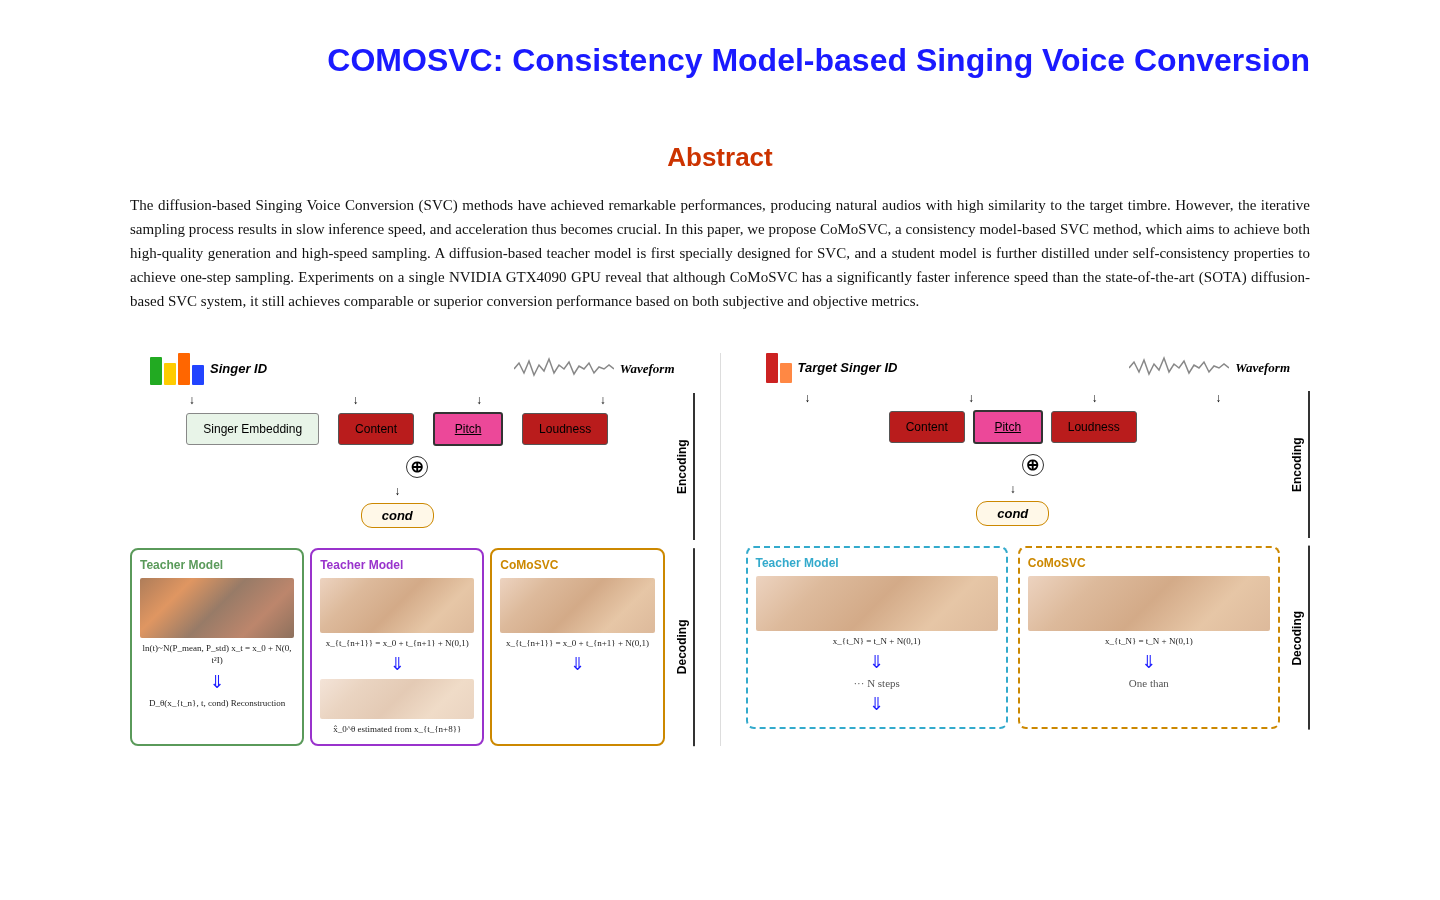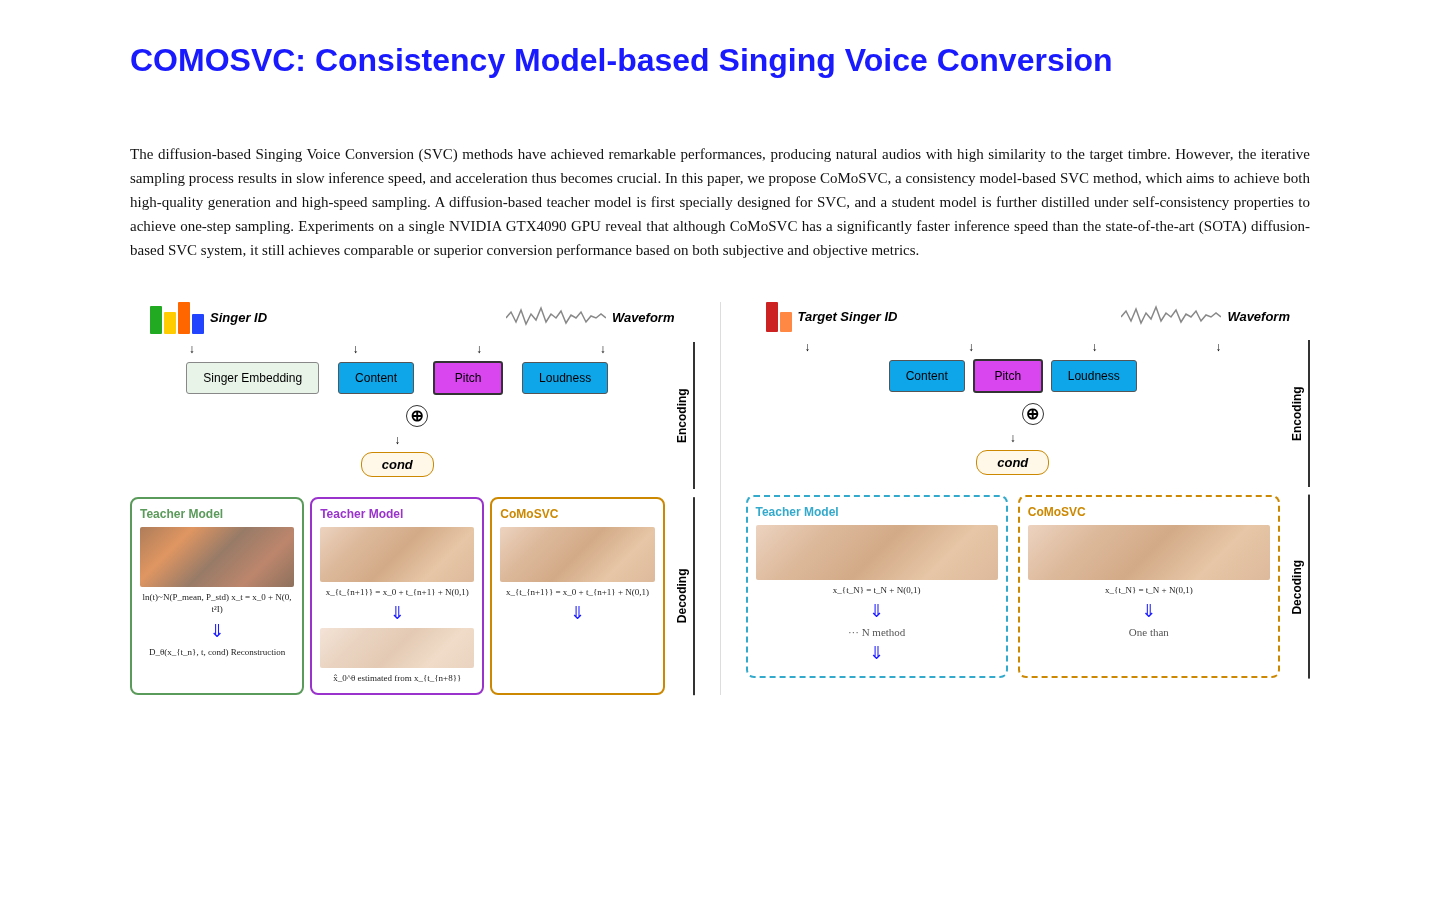--- a/index.html
+++ b/index.html
@@ -12,21 +12,21 @@
       overflow-x: hidden;
     }
 
     .page-wrapper {
       max-width: 1300px;
       margin: 0 auto;
       padding: 40px 60px;
     }
 
     .title {
-      text-align: left;
+      text-align: right;
       font-size: 32px;
       font-weight: bold;
       color: #1a1aff;
       margin-bottom: 60px;
       font-family: Arial, sans-serif;
       line-height: 1.3;
     }
 
     .abstract-section {
       margin-bottom: 40px;
@@ -70,48 +70,49 @@
       font-size: 13px;
       font-weight: bold;
       font-family: Arial, sans-serif;
       font-style: italic;
     }
 
     .waveform-label {
       font-size: 13px;
       font-weight: bold;
       font-style: italic;
-      font-family: Liberation Sans, sans-serif;
+      font-family: Liberation Serif, serif;
       text-align: center;
     }
 
     .box {
       border: 1.5px solid #555;
       padding: 8px 16px;
       font-size: 13px;
       text-align: center;
-      background: #0ea5e9;
+      background: #b91c1c;
       font-family: Arial, sans-serif;
       border-radius: 3px;
       min-width: 80px;
     }
 
     .singer-emb-box {
       background: #e8f4e8;
       border-color: #888;
     }
 
     .target-singer-emb-box {
       background: #e8f4e8;
       border-color: #888;
     }
 
     .pitch-box-highlight {
       border: 2px solid #333;
-      background: #d946ef;
+      background: #ec4899;
+      text-decoration: underline;
     }
 
     
     .plus-circle {
       width: 22px;
       height: 22px;
       border-radius: 50%;
       border: 1.5px solid #333;
       display: flex;
       align-items: center;
@@ -199,20 +200,21 @@
 
   </style>
 </head>
 <body>
 
 <div class="page-wrapper">
 
   <h1 class="title">COMOSVC: Consistency Model-based Singing Voice Conversion</h1>
 
   <div class="abstract-section">
+    <h2 class="abstract-heading">Abstract</h2>
     <p class="abstract-text">The diffusion-based Singing Voice Conversion (SVC) methods have achieved remarkable performances, producing natural audios with high similarity to the target timbre. However, the iterative sampling process results in slow inference speed, and acceleration thus becomes crucial. In this paper, we propose CoMoSVC, a consistency model-based SVC method, which aims to achieve both high-quality generation and high-speed sampling. A diffusion-based teacher model is first specially designed for SVC, and a student model is further distilled under self-consistency properties to achieve one-step sampling. Experiments on a single NVIDIA GTX4090 GPU reveal that although CoMoSVC has a significantly faster inference speed than the state-of-the-art (SOTA) diffusion-based SVC system, it still achieves comparable or superior conversion performance based on both subjective and objective metrics.</p>
   </div>
 
   <div class="diagram-area">
     <div style="display:flex; gap:0; width:100%;">
 
       <div style="flex:1; padding-right:15px;">
 
         <div style="display:flex; align-items:center; justify-content:space-between; margin-bottom:8px; padding: 0 20px;">
 
@@ -355,21 +357,21 @@
         </div>
 
         <div style="display:flex; align-items:stretch; margin-top:8px;">
           <div style="flex:1; display:flex; gap:10px;">
 
             <div class="teacher-dashed" style="flex:1; padding:8px; min-width:120px;">
               <div class="model-label" style="color:#33aacc;">Teacher Model</div>
               <div class="spectrogram spectrogram-light" style="height:55px;"></div>
               <div class="small-eq-text">x_{t_N} = t_N + N(0,1)</div>
               <div class="down-arrow">⇓</div>
-              <div style="text-align:center; font-size:11px; color:#555; margin:4px 0;">··· N method</div>
+              <div style="text-align:center; font-size:11px; color:#555; margin:4px 0;">··· N steps</div>
               <div class="down-arrow">⇓</div>
             </div>
 
             <div class="comosvc-dashed" style="flex:1; padding:8px; min-width:120px;">
               <div class="model-label" style="color:#cc8800;">CoMoSVC</div>
               <div class="spectrogram spectrogram-light" style="height:55px;"></div>
               <div class="small-eq-text">x_{t_N} = t_N + N(0,1)</div>
               <div class="down-arrow">⇓</div>
               <div style="text-align:center; font-size:11px; color:#555; margin:4px 0;">One
 than</div>

